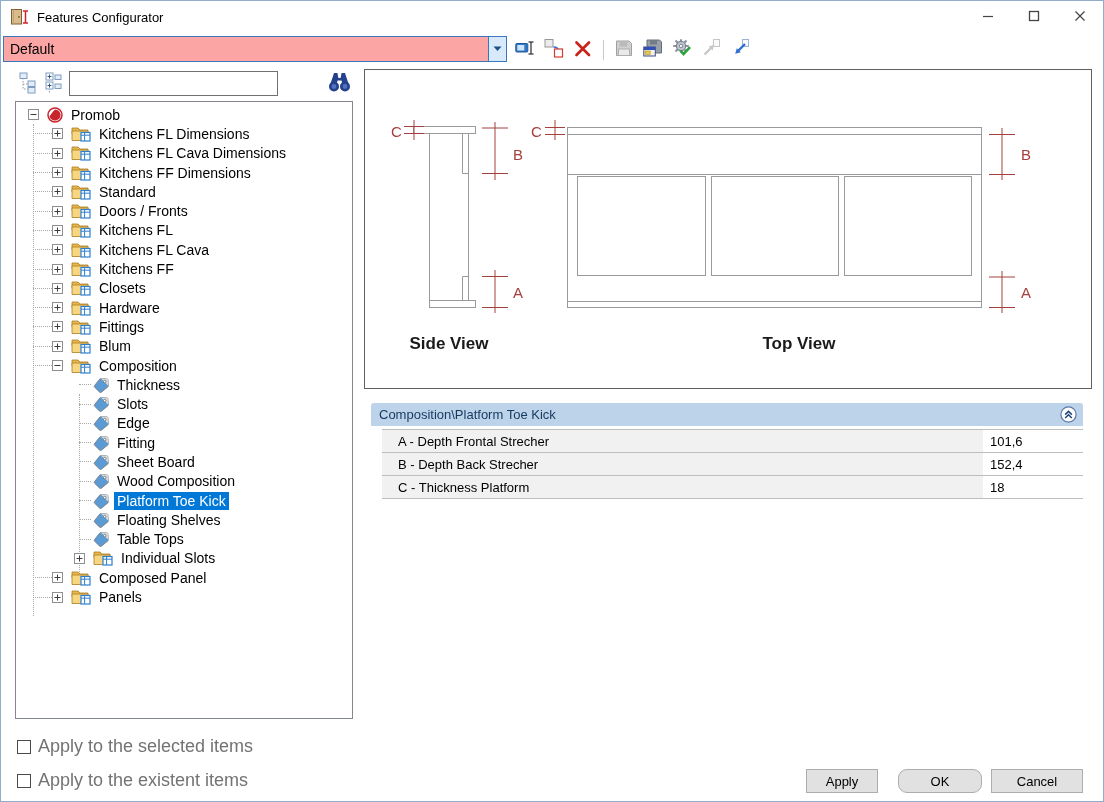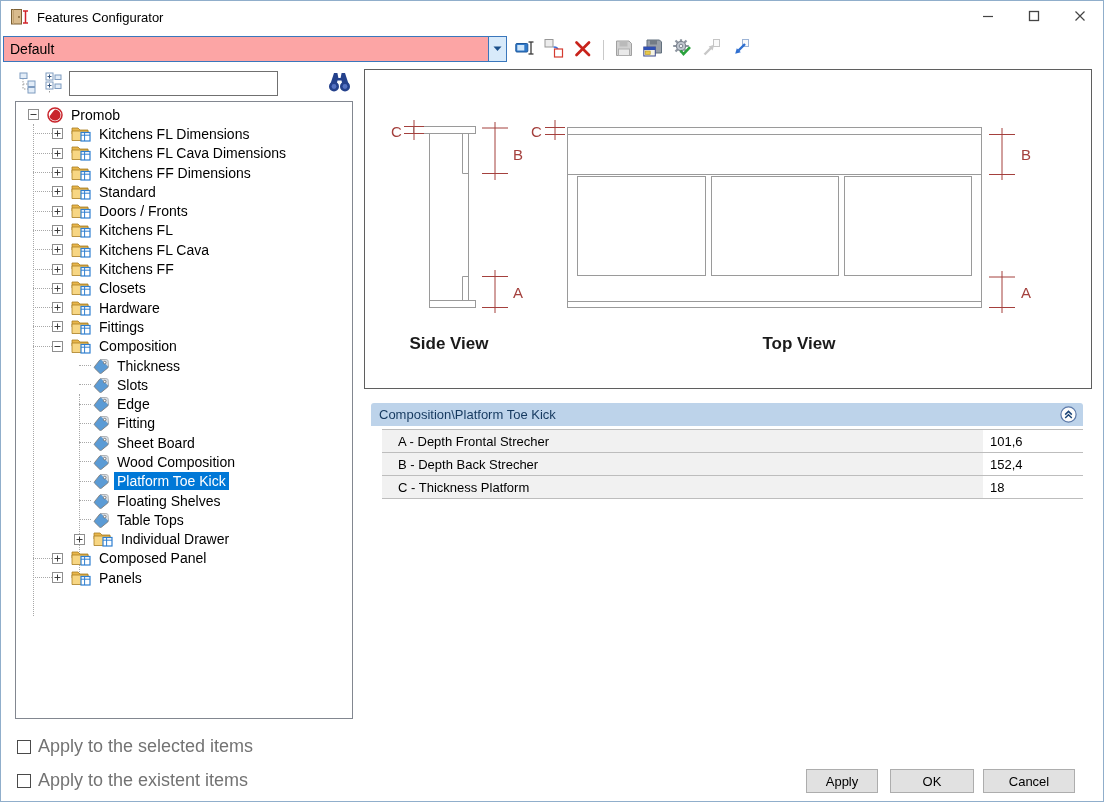--- a/index.html
+++ b/index.html
@@ -449,20 +449,40 @@
             </svg>
           </span>
           <span class="t-label">Fittings</span>
         </div>
         <div class="tree-row" style="padding-left: 17px;">
           <span class="stub" style="width: 19px;"></span>
           <span class="expander">
             <svg width="11" height="11" viewBox="0 0 11 11">
               <rect x="0.5" y="0.5" width="10" height="10" fill="#fff" stroke="#8f8f8f"></rect>
               <line x1="2.5" y1="5.5" x2="8.5" y2="5.5" stroke="#3c3c3c"></line>
+              <line x1="5.5" y1="2.5" x2="5.5" y2="8.5" stroke="#3c3c3c"></line>
+            </svg>
+          </span>
+          <span class="t-icon">
+            <svg width="20" height="16" viewBox="0 0 20 16">
+              <path d="M1 2 h6 l2 2 h8 v4 H1 z" fill="#e8b64c" stroke="#a97d22" stroke-width="0.8"></path>
+              <path d="M1 5 h16 v9.5 H1 z" fill="#f7d683" stroke="#a97d22" stroke-width="0.8"></path>
+              <rect x="10" y="6.5" width="9" height="8.5" fill="#fff" stroke="#2f7fd1" stroke-width="1.2"></rect>
+              <line x1="10" y1="9.2" x2="19" y2="9.2" stroke="#2f7fd1"></line>
+              <line x1="13.6" y1="6.5" x2="13.6" y2="15" stroke="#2f7fd1"></line>
+            </svg>
+          </span>
+          <span class="t-label">Blum</span>
+        </div>
+        <div class="tree-row" style="padding-left: 17px;">
+          <span class="stub" style="width: 19px;"></span>
+          <span class="expander">
+            <svg width="11" height="11" viewBox="0 0 11 11">
+              <rect x="0.5" y="0.5" width="10" height="10" fill="#fff" stroke="#8f8f8f"></rect>
+              <line x1="2.5" y1="5.5" x2="8.5" y2="5.5" stroke="#3c3c3c"></line>
             </svg>
           </span>
           <span class="t-icon">
             <svg width="20" height="16" viewBox="0 0 20 16">
               <path d="M1 2 h6 l2 2 h8 v4 H1 z" fill="#e8b64c" stroke="#a97d22" stroke-width="0.8"></path>
               <path d="M1 5 h16 v9.5 H1 z" fill="#f7d683" stroke="#a97d22" stroke-width="0.8"></path>
               <rect x="10" y="6.5" width="9" height="8.5" fill="#fff" stroke="#2f7fd1" stroke-width="1.2"></rect>
               <line x1="10" y1="9.2" x2="19" y2="9.2" stroke="#2f7fd1"></line>
               <line x1="13.6" y1="6.5" x2="13.6" y2="15" stroke="#2f7fd1"></line>
             </svg>
@@ -578,21 +598,21 @@
           </span>
           <span class="t-icon">
             <svg width="20" height="16" viewBox="0 0 20 16">
               <path d="M1 2 h6 l2 2 h8 v4 H1 z" fill="#e8b64c" stroke="#a97d22" stroke-width="0.8"></path>
               <path d="M1 5 h16 v9.5 H1 z" fill="#f7d683" stroke="#a97d22" stroke-width="0.8"></path>
               <rect x="10" y="6.5" width="9" height="8.5" fill="#fff" stroke="#2f7fd1" stroke-width="1.2"></rect>
               <line x1="10" y1="9.2" x2="19" y2="9.2" stroke="#2f7fd1"></line>
               <line x1="13.6" y1="6.5" x2="13.6" y2="15" stroke="#2f7fd1"></line>
             </svg>
           </span>
-          <span class="t-label">Individual Drawer</span>
+          <span class="t-label">Individual Slots</span>
         </div>
         <div class="tree-row" style="padding-left: 17px;">
           <span class="stub" style="width: 19px;"></span>
           <span class="expander">
             <svg width="11" height="11" viewBox="0 0 11 11">
               <rect x="0.5" y="0.5" width="10" height="10" fill="#fff" stroke="#8f8f8f"></rect>
               <line x1="2.5" y1="5.5" x2="8.5" y2="5.5" stroke="#3c3c3c"></line>
               <line x1="5.5" y1="2.5" x2="5.5" y2="8.5" stroke="#3c3c3c"></line>
             </svg>
           </span>
@@ -713,17 +733,17 @@
         <span class="check-box"></span>
         <span>Apply to the selected items</span>
       </div>
       <div class="check-row">
         <span class="check-box"></span>
         <span>Apply to the existent items</span>
       </div>
     </div>
   <div class="footer-btns">
       <button class="dlg-btn" style="width: 72px; margin-left: 0px;">Apply</button>
-      <button class="dlg-btn" style="width: 84px; margin-left: 12px;">OK</button>
+      <button class="dlg-btn" style="width: 84px; margin-left: 20px; border-radius: 9px;">OK</button>
       <button class="dlg-btn" style="width: 92px; margin-left: 9px;">Cancel</button>
     </div>
 
 </div>
 
 </body></html>

